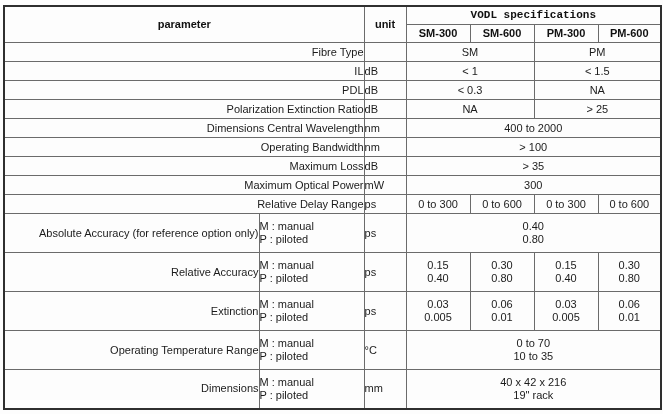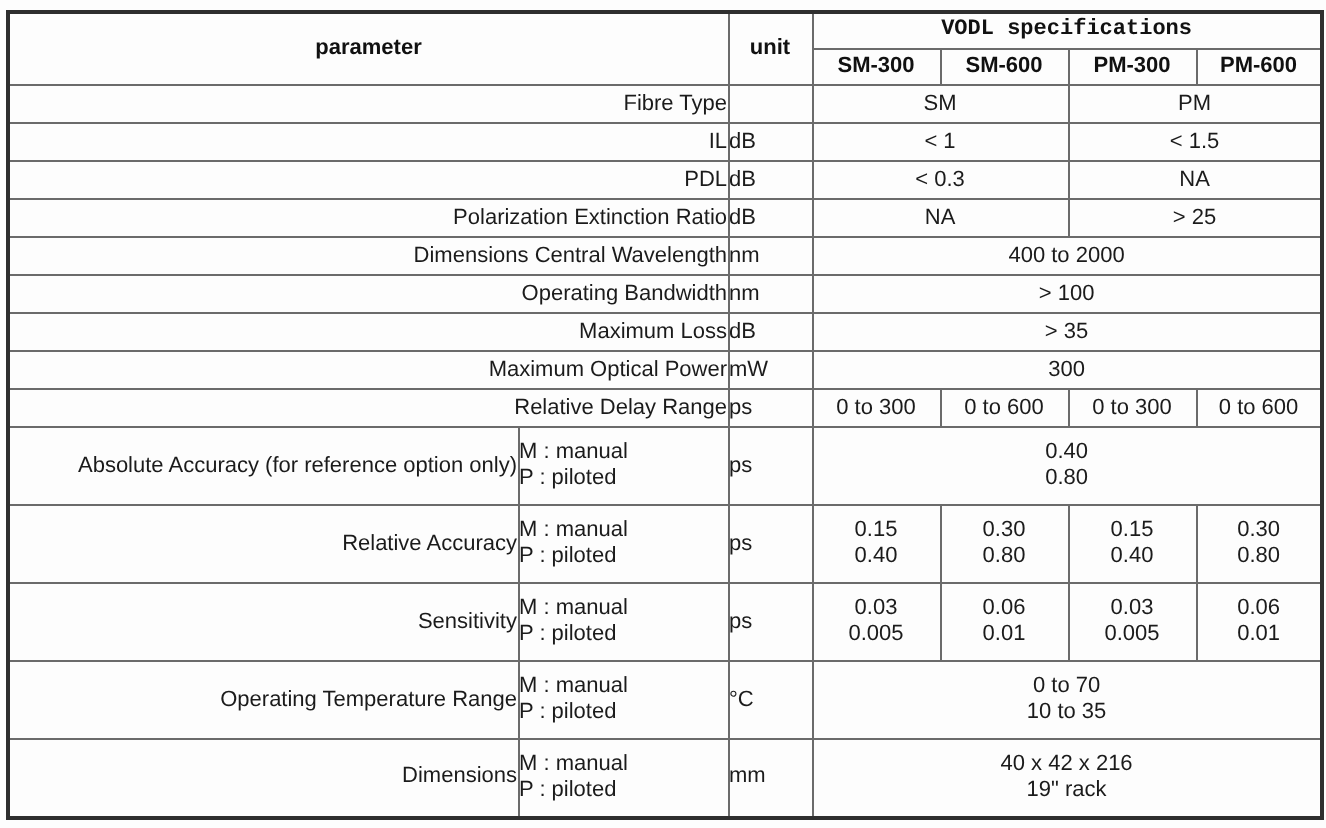--- a/index.html
+++ b/index.html
@@ -203,21 +203,21 @@
           <td class="val-cell">
             <div>0.15</div>
             <div>0.40</div>
           </td>
           <td class="val-cell">
             <div>0.30</div>
             <div>0.80</div>
           </td>
         </tr>
         <tr class="tall">
-          <td class="param-cell">Sensitivity</td>
+          <td class="param-cell">Extinction</td>
           <td class="mode-cell">
             <div>M : manual</div>
             <div>P : piloted</div>
           </td>
           <td class="unit-cell">ps</td>
           <td class="val-cell">
             <div>0.03</div>
             <div>0.005</div>
           </td>
           <td class="val-cell">

